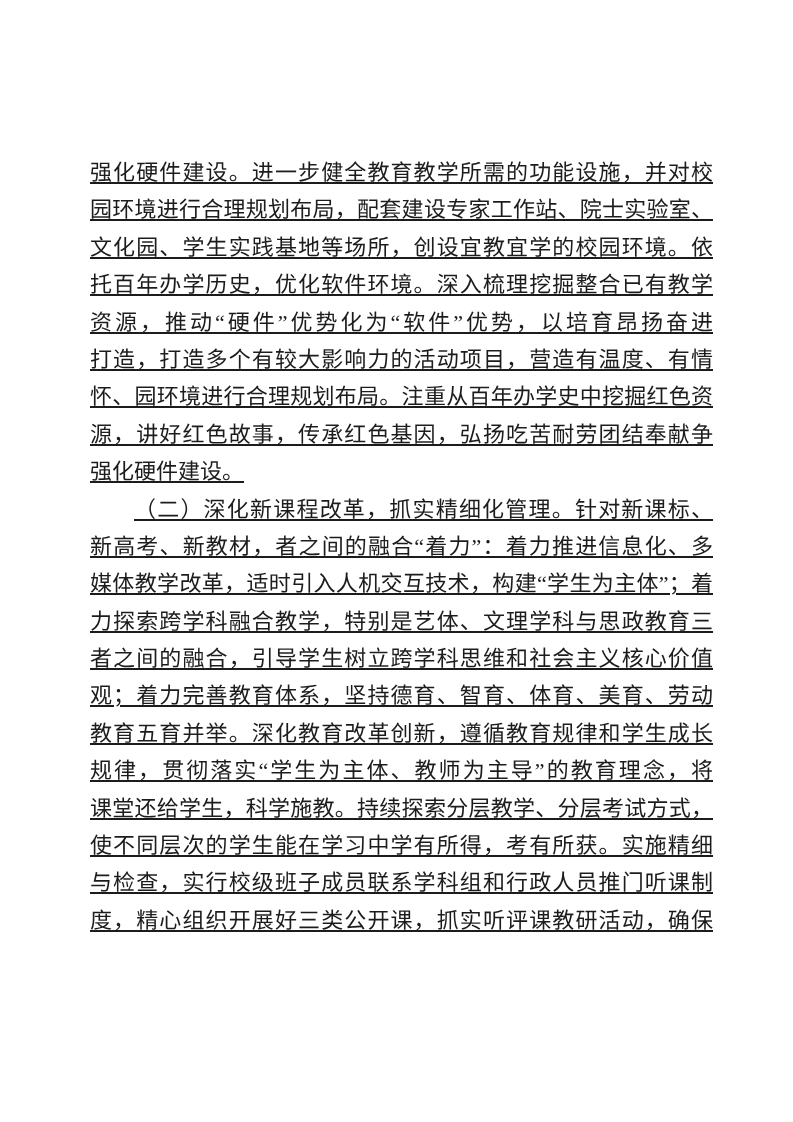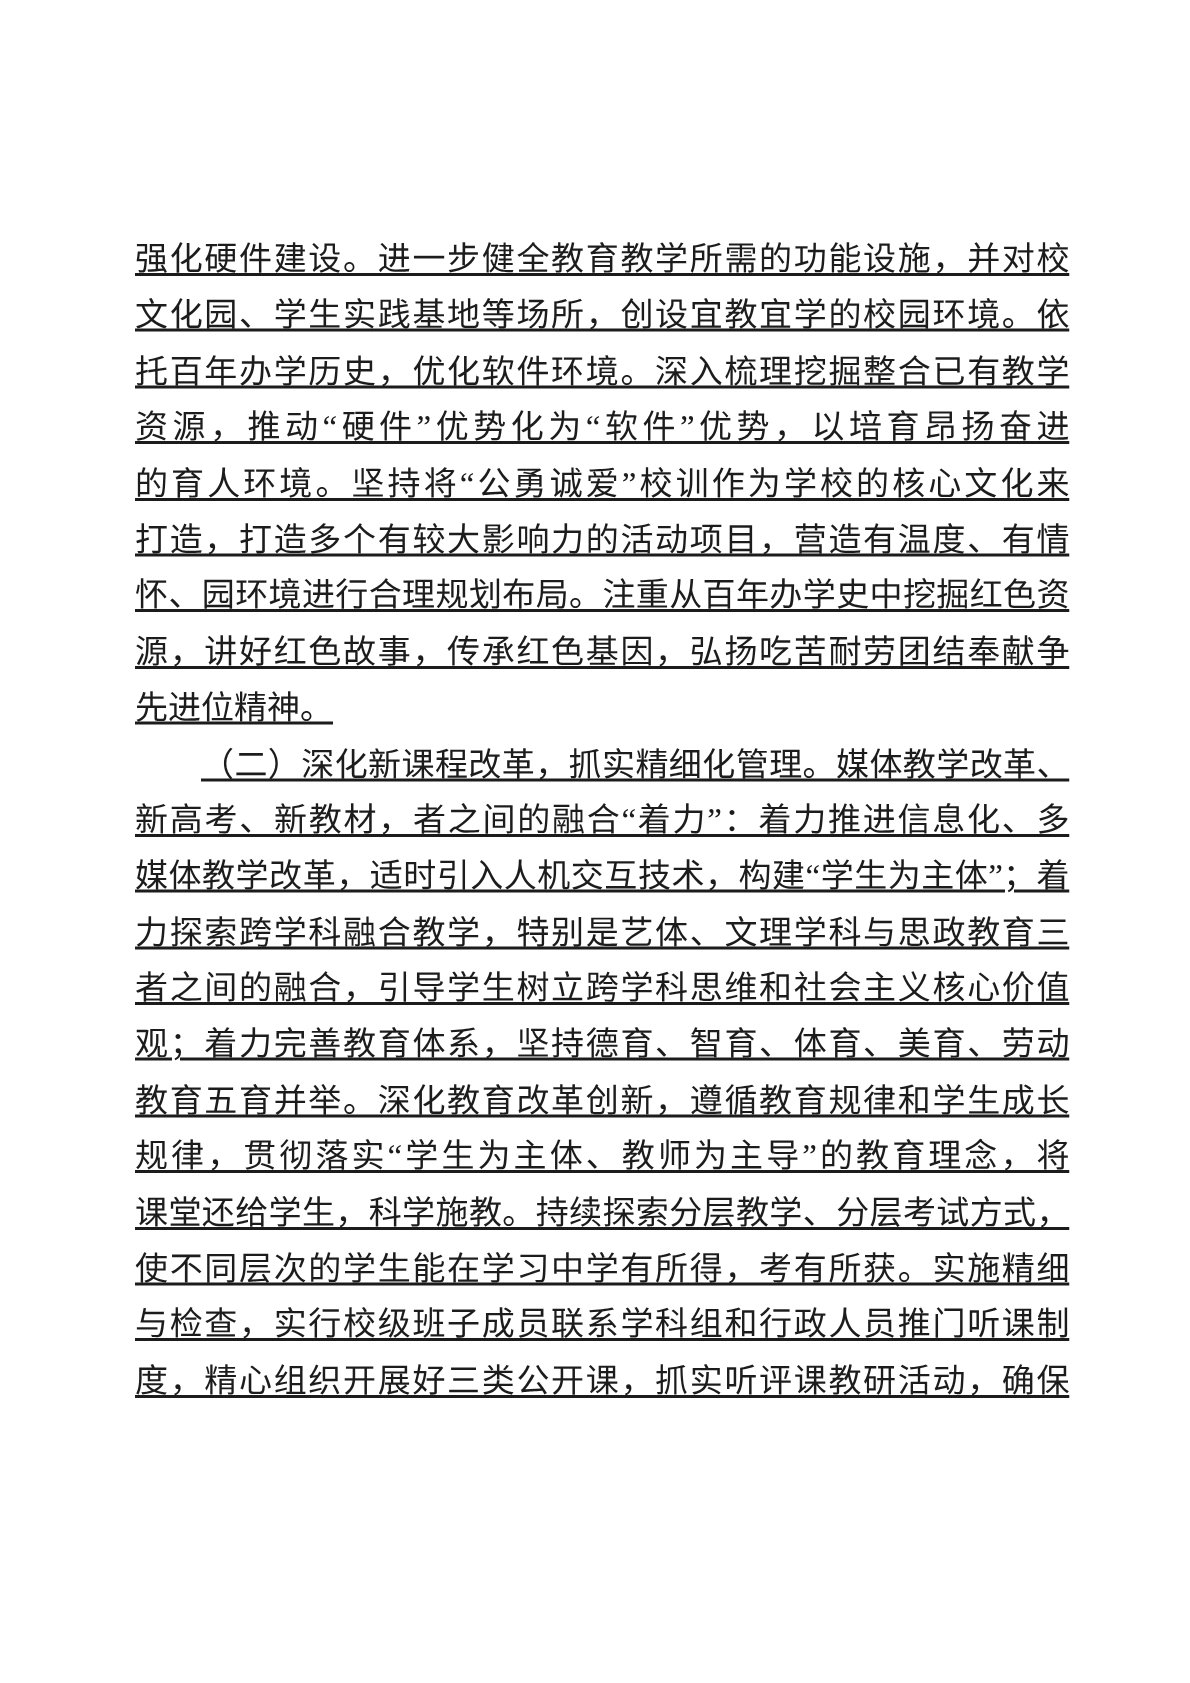--- a/index.html
+++ b/index.html
@@ -47,32 +47,32 @@
   }
 </style>
 </head>
 <body>
 
 <div class="page">
   <div class="text-block">
 
     <p class="para">
       <span class="line">强化硬件建设。进一步健全教育教学所需的功能设施，并对校</span>
+      <span class="line">园环境进行合理规划布局，配套建设专家工作站、院士实验室、</span>
       <span class="line">文化园、学生实践基地等场所，创设宜教宜学的校园环境。依</span>
       <span class="line">托百年办学历史，优化软件环境。深入梳理挖掘整合已有教学</span>
       <span class="line">资源，推动“硬件”优势化为“软件”优势，以培育昂扬奋进</span>
-      <span class="line">的育人环境。坚持将“公勇诚爱”校训作为学校的核心文化来</span>
       <span class="line">打造，打造多个有较大影响力的活动项目，营造有温度、有情</span>
       <span class="line">怀、园环境进行合理规划布局。注重从百年办学史中挖掘红色资</span>
       <span class="line">源，讲好红色故事，传承红色基因，弘扬吃苦耐劳团结奉献争</span>
-      <span class="line para-end">先进位精神。</span>
+      <span class="line para-end">强化硬件建设。</span>
     </p>
 
     <p class="para">
-      <span class="line para-indent">（二）深化新课程改革，抓实精细化管理。媒体教学改革、</span>
+      <span class="line para-indent">（二）深化新课程改革，抓实精细化管理。针对新课标、</span>
       <span class="line">新高考、新教材，者之间的融合“着力”：着力推进信息化、多</span>
       <span class="line">媒体教学改革，适时引入人机交互技术，构建“学生为主体”；着</span>
       <span class="line">力探索跨学科融合教学，特别是艺体、文理学科与思政教育三</span>
       <span class="line">者之间的融合，引导学生树立跨学科思维和社会主义核心价值</span>
       <span class="line">观；着力完善教育体系，坚持德育、智育、体育、美育、劳动</span>
       <span class="line">教育五育并举。深化教育改革创新，遵循教育规律和学生成长</span>
       <span class="line">规律，贯彻落实“学生为主体、教师为主导”的教育理念，将</span>
       <span class="line">课堂还给学生，科学施教。持续探索分层教学、分层考试方式，</span>
       <span class="line">使不同层次的学生能在学习中学有所得，考有所获。实施精细</span>
       <span class="line">与检查，实行校级班子成员联系学科组和行政人员推门听课制</span>

